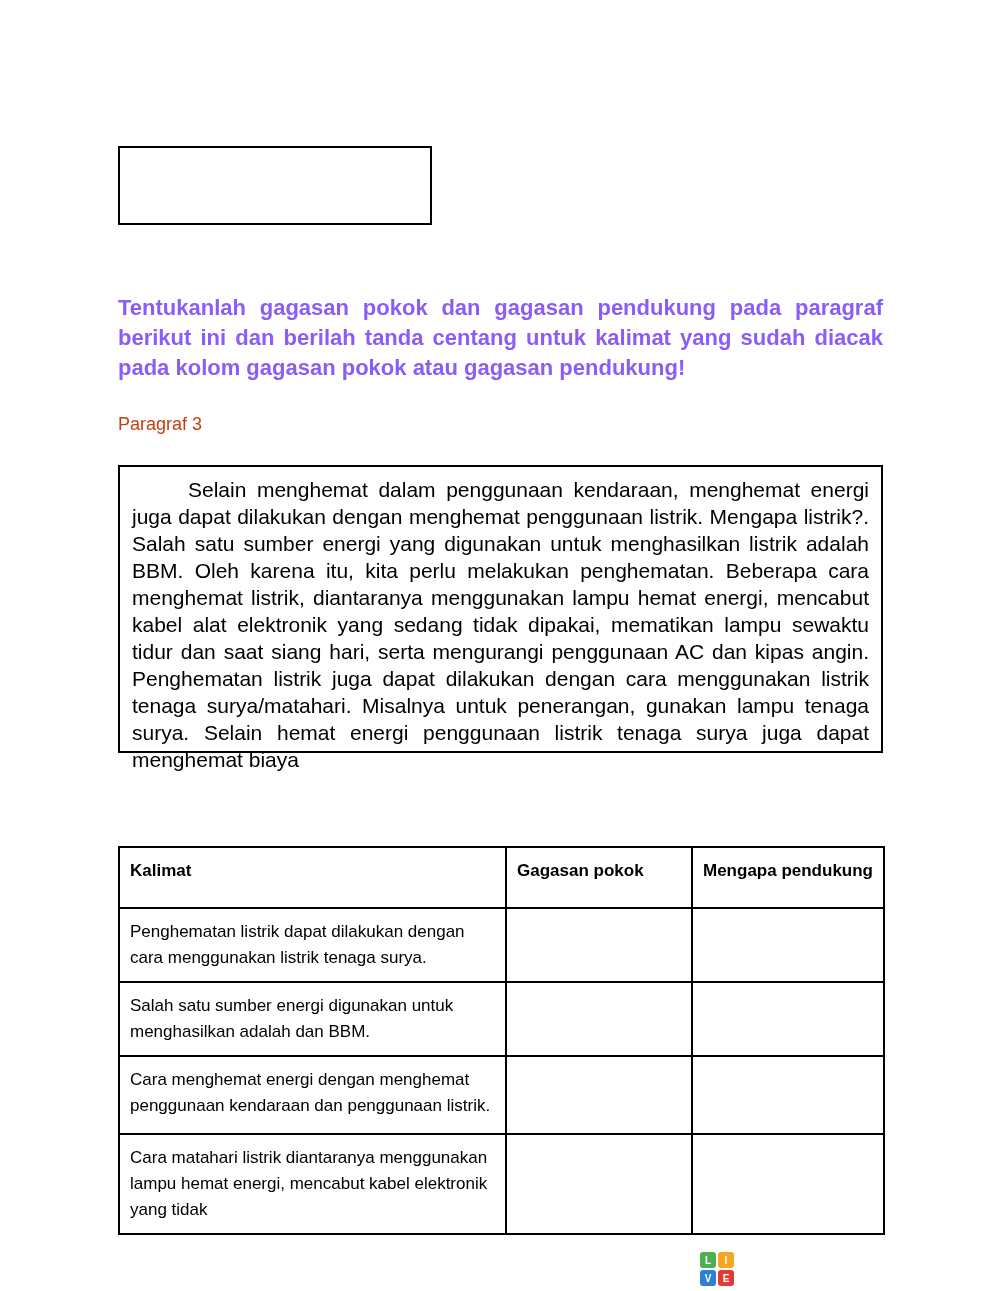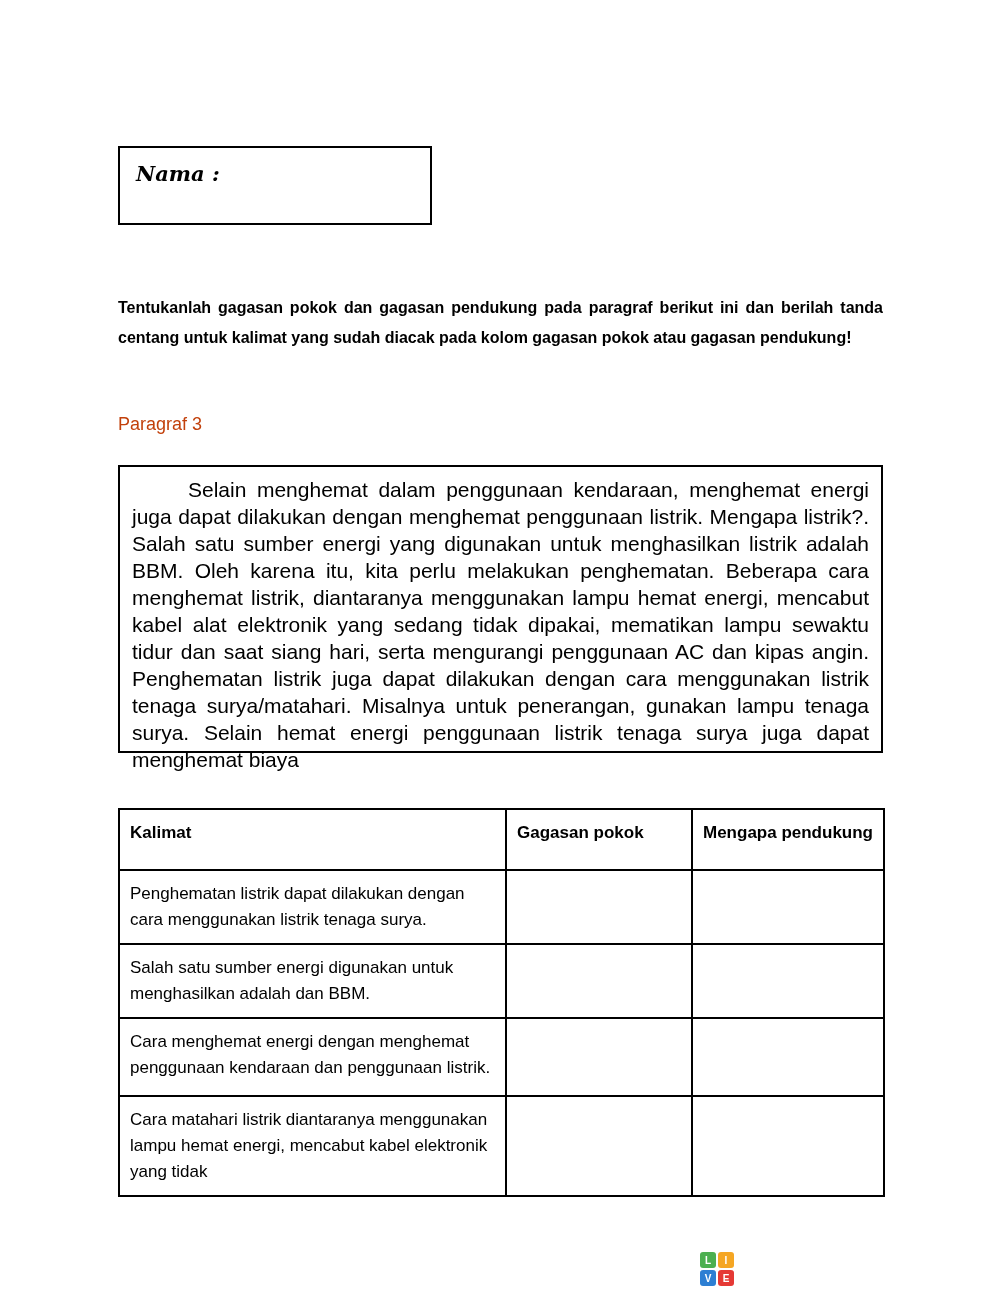--- a/index.html
+++ b/index.html
@@ -32,24 +32,24 @@
     display: flex;
   }
   .name-box .blank { flex: 1; min-height: 24px; }
 
   
   .instruction {
     position: absolute;
     left: 118px; top: 293px;
     width: 765px;
     font-weight: bold;
-    font-size: 16px;
+    font-size: 22px;
     line-height: 30px;
     text-align: justify;
-    color: #000000;
+    color: #8b5cf6;
   }
 
   
   .paragraf-label {
     position: absolute;
     left: 118px; top: 414px;
     font-size: 18px;
     color: #c2410c;
   }
 
@@ -65,21 +65,21 @@
     font-size: 21px;
     line-height: 27px;
     text-align: justify;
     text-indent: 56px;
     color: #000000;
   }
 
   
   .answer-table {
     position: absolute;
-    left: 118px; top: 808px;
+    left: 118px; top: 846px;
     width: 765px;
     border-collapse: collapse;
     table-layout: fixed;
   }
   .answer-table th, .answer-table td {
     border: 2px solid #000000;
     vertical-align: top;
     padding: 10px 10px;
     font-size: 17px;
     line-height: 26px;
@@ -127,24 +127,20 @@
     letter-spacing: -0.5px;
     font-family: "Liberation Sans", sans-serif;
   }
 </style>
 </head>
 <body>
 
 <div class="page">
 
   <div class="name-box">
-    <div class="script-line">
-      <span>Nama :</span>
-      <span class="blank"></span>
-    </div>
   </div>
 
   <div class="instruction">Tentukanlah gagasan pokok dan gagasan pendukung pada paragraf berikut ini dan berilah tanda centang untuk kalimat yang sudah diacak pada kolom gagasan pokok atau gagasan pendukung!</div>
 
   <div class="paragraf-label">Paragraf 3</div>
 
   <div class="para-box">
     <p>Selain menghemat dalam penggunaan kendaraan, menghemat energi juga dapat dilakukan dengan menghemat penggunaan listrik. Mengapa listrik?. Salah satu sumber energi yang digunakan untuk menghasilkan listrik adalah BBM. Oleh karena itu, kita perlu melakukan penghematan. Beberapa cara menghemat listrik, diantaranya menggunakan lampu hemat energi, mencabut kabel alat elektronik yang sedang tidak dipakai, mematikan lampu sewaktu tidur dan saat siang hari, serta mengurangi penggunaan AC dan kipas angin. Penghematan listrik juga dapat dilakukan dengan cara menggunakan listrik tenaga surya/matahari. Misalnya untuk penerangan, gunakan lampu tenaga surya. Selain hemat energi penggunaan listrik tenaga surya juga dapat menghemat biaya</p>
   </div>
 

